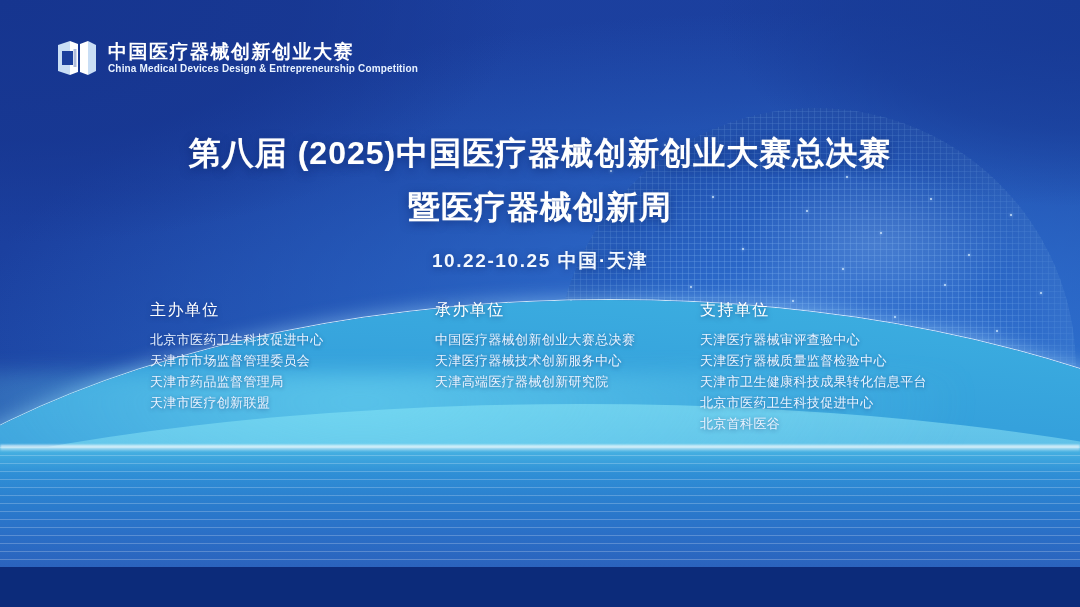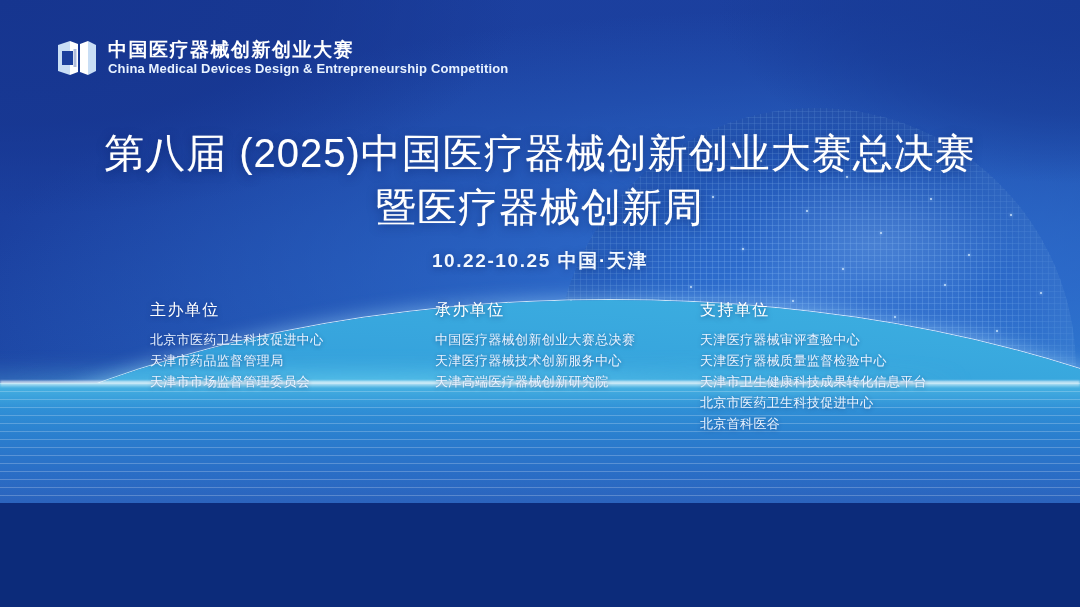--- a/index.html
+++ b/index.html
@@ -3,21 +3,21 @@
 <meta charset="utf-8">
 <style>
   html, body {
     margin: 0;
     padding: 0;
     background: #0c2b7a;
   }
   #poster {
     position: relative;
     width: 1080px;
-    height: 503px;
+    height: 567px;
     overflow: hidden;
     font-family: "Liberation Sans", "DejaVu Sans", sans-serif;
     background: #b91c1c;
     user-select: none;
   }
 
   
   .bg-base {
     position: absolute; inset: 0;
     background:
@@ -134,33 +134,33 @@
     display: flex; align-items: center; gap: 10px;
   }
   .logo-mark { width: 42px; height: 40px; flex: 0 0 auto; }
   .logo-texts { display: flex; flex-direction: column; gap: 2px; }
   .logo-cn {
     font-size: 19px; font-weight: 700; color: #ffffff;
     letter-spacing: 1.5px; line-height: 1.05;
     white-space: nowrap;
   }
   .logo-en {
-    font-size: 13px; font-weight: 700; color: #e8f2ff;
+    font-size: 10px; font-weight: 700; color: #e8f2ff;
     letter-spacing: 0.15px; line-height: 1.1;
     white-space: nowrap;
   }
 
   
   .title-wrap {
     position: absolute; left: 0; right: 0; top: 126px;
     text-align: center;
   }
   .title-line {
-    font-size: 40px;
-    font-weight: 400;
+    font-size: 32px;
+    font-weight: 700;
     color: #ffffff;
     letter-spacing: 1px;
     line-height: 54px;
     white-space: nowrap;
     text-shadow: 0 2px 10px rgba(6,28,92,0.55), 0 0 1px rgba(255,255,255,0.4);
   }
   .subtitle {
     position: absolute; left: 0; right: 0; top: 248px;
     text-align: center;
     font-size: 19px;
@@ -288,22 +288,23 @@
     <div class="title-line">第八届 (2025)中国医疗器械创新创业大赛总决赛</div>
     <div class="title-line">暨医疗器械创新周</div>
   </div>
   <div class="subtitle">10.22-10.25  中国·天津</div>
 
   <div class="orgs">
 
     <div class="org-col c1">
       <div class="org-head">主办单位</div>
       <div class="org-item">北京市医药卫生科技促进中心</div>
+      <div class="org-item">天津市市场监督管理委员会</div>
       <div class="org-item">天津市药品监督管理局</div>
-      <div class="org-item">天津市市场监督管理委员会</div>
+      <div class="org-item">天津市医疗创新联盟</div>
     </div>
 
     <div class="org-col c2">
       <div class="org-head">承办单位</div>
       <div class="org-item">中国医疗器械创新创业大赛总决赛</div>
       <div class="org-item">天津医疗器械技术创新服务中心</div>
       <div class="org-item">天津高端医疗器械创新研究院</div>
     </div>
 
     <div class="org-col c3">

